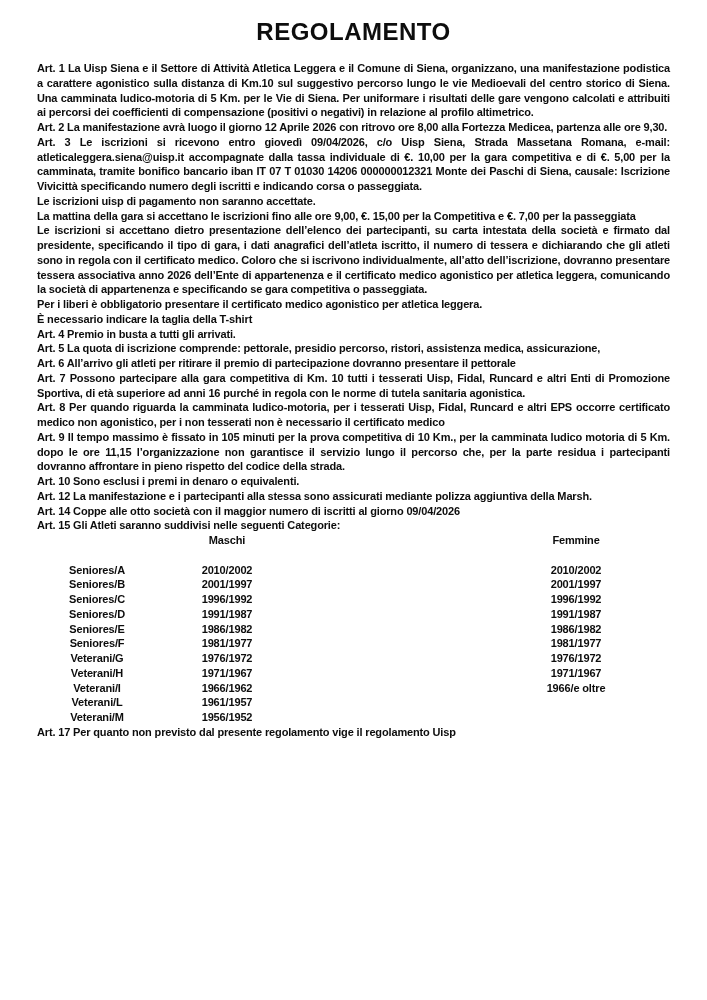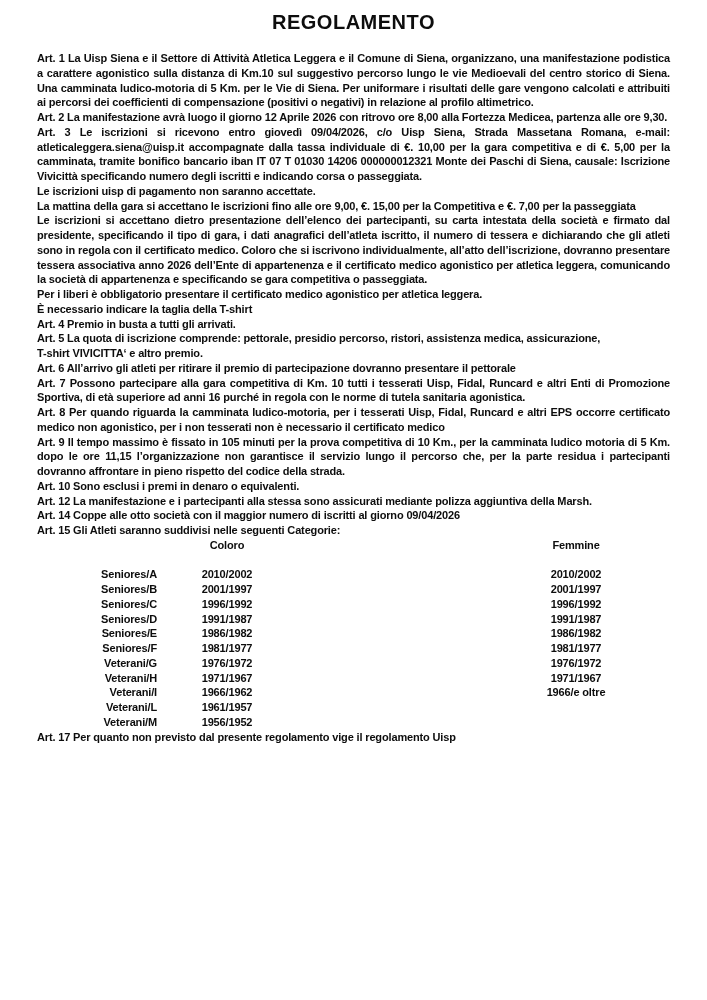--- a/index.html
+++ b/index.html
@@ -18,42 +18,42 @@
     padding: 0 37px;
     overflow: hidden;
     font-family: "Liberation Sans", "DejaVu Sans", sans-serif;
     font-weight: 700;
     font-size: 11px;
     line-height: 14.75px;
     letter-spacing: -0.15px;
   }
   .title {
     margin: 0 0 17px 0;
-    padding-top: 10px;
-    font-size: 20px;
+    padding-top: 20px;
+    font-size: 24px;
     line-height: 24px;
     text-align: center;
     letter-spacing: 0.5px;
     font-weight: 700;
   }
   .doc-body p {
     margin: 0;
     text-align: justify;
   }
   .cat-table {
     width: 100%;
   }
   .cat-row {
     display: flex;
     width: 100%;
     min-height: 14.75px;
   }
   .cat-row .col-category {
     width: 120px;
-    text-align: right;
+    text-align: center;
   }
   .cat-row .col-maschi {
     width: 140px;
     text-align: center;
   }
   .cat-row .col-spacer {
     flex: 1;
   }
   .cat-row .col-femmine {
     width: 188px;
@@ -73,34 +73,33 @@
     <p>Art. 1 La Uisp Siena e il Settore di Attività Atletica Leggera e il Comune di Siena, organizzano, una manifestazione podistica a carattere agonistico sulla distanza di Km.10 sul suggestivo percorso lungo le vie Medioevali del centro storico di Siena. Una camminata ludico-motoria di 5 Km. per le Vie di Siena. Per uniformare i risultati delle gare vengono calcolati e attribuiti ai percorsi dei coefficienti di compensazione (positivi o negativi) in relazione al profilo altimetrico.</p>
     <p>Art. 2 La manifestazione avrà luogo il giorno 12 Aprile 2026 con ritrovo ore 8,00 alla Fortezza Medicea, partenza alle ore 9,30.</p>
     <p>Art. 3 Le iscrizioni si ricevono entro giovedì 09/04/2026, c/o Uisp Siena, Strada Massetana Romana, e-mail: atleticaleggera.siena@uisp.it accompagnate dalla tassa individuale di €. 10,00 per la gara competitiva e di €. 5,00 per la camminata, tramite bonifico bancario iban IT 07 T 01030 14206 000000012321 Monte dei Paschi di Siena, causale: Iscrizione Vivicittà specificando numero degli iscritti e indicando corsa o passeggiata.</p>
     <p>Le iscrizioni uisp di pagamento non saranno accettate.</p>
     <p>La mattina della gara si accettano le iscrizioni fino alle ore 9,00, €. 15,00 per la Competitiva e €. 7,00 per la passeggiata</p>
     <p>Le iscrizioni si accettano dietro presentazione dell’elenco dei partecipanti, su carta intestata della società e firmato dal presidente, specificando il tipo di gara, i dati anagrafici dell’atleta iscritto, il numero di tessera e dichiarando che gli atleti sono in regola con il certificato medico. Coloro che si iscrivono individualmente, all’atto dell’iscrizione, dovranno presentare tessera associativa anno 2026 dell’Ente di appartenenza e il certificato medico agonistico per atletica leggera, comunicando la società di appartenenza e specificando se gara competitiva o passeggiata.</p>
     <p>Per i liberi è obbligatorio presentare il certificato medico agonistico per atletica leggera.</p>
     <p>È necessario indicare la taglia della T-shirt</p>
     <p>Art. 4 Premio in busta a tutti gli arrivati.</p>
     <p>Art. 5 La quota di iscrizione comprende: pettorale, presidio percorso, ristori, assistenza medica, assicurazione,</p>
-    <p>T-shirt VIVICITTA‘ e altro premio.</p>
     <p>Art. 6 All’arrivo gli atleti per ritirare il premio di partecipazione dovranno presentare il pettorale</p>
     <p>Art. 7 Possono partecipare alla gara competitiva di Km. 10 tutti i tesserati Uisp, Fidal, Runcard e altri Enti di Promozione Sportiva, di età superiore ad anni 16 purché in regola con le norme di tutela sanitaria agonistica.</p>
     <p>Art. 8 Per quando riguarda la camminata ludico-motoria, per i tesserati Uisp, Fidal, Runcard e altri EPS occorre certificato medico non agonistico, per i non tesserati non è necessario il certificato medico</p>
     <p>Art. 9 Il tempo massimo è fissato in 105 minuti per la prova competitiva di 10 Km., per la camminata ludico motoria di 5 Km. dopo le ore 11,15 l’organizzazione non garantisce il servizio lungo il percorso che, per la parte residua i partecipanti dovranno affrontare in pieno rispetto del codice della strada.</p>
     <p>Art. 10 Sono esclusi i premi in denaro o equivalenti.</p>
     <p>Art. 12 La manifestazione e i partecipanti alla stessa sono assicurati mediante polizza aggiuntiva della Marsh.</p>
     <p>Art. 14 Coppe alle otto società con il maggior numero di iscritti al giorno 09/04/2026</p>
     <p>Art. 15 Gli Atleti saranno suddivisi nelle seguenti Categorie:</p>
 
     <div class="cat-table">
       <div class="cat-row">
         <span class="col-category"></span>
-        <span class="col-maschi">Coloro</span>
+        <span class="col-maschi">Maschi</span>
         <span class="col-spacer"></span>
         <span class="col-femmine">Femmine</span>
       </div>
       <div class="spacer-row"></div>
 
       <div class="cat-row">
         <span class="col-category">Seniores/A</span>
         <span class="col-maschi">2010/2002</span>
         <span class="col-spacer"></span>
         <span class="col-femmine">2010/2002</span>

